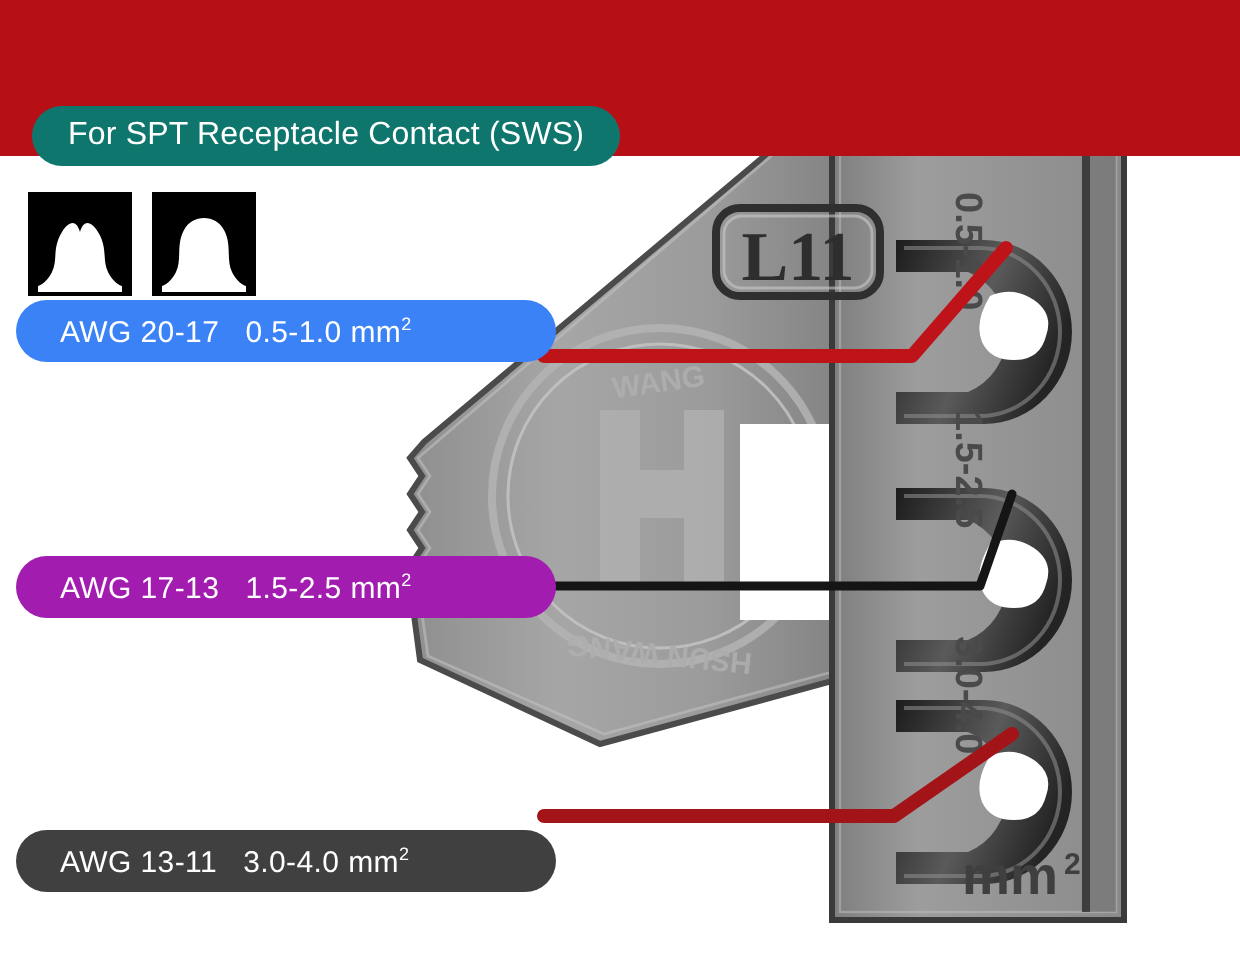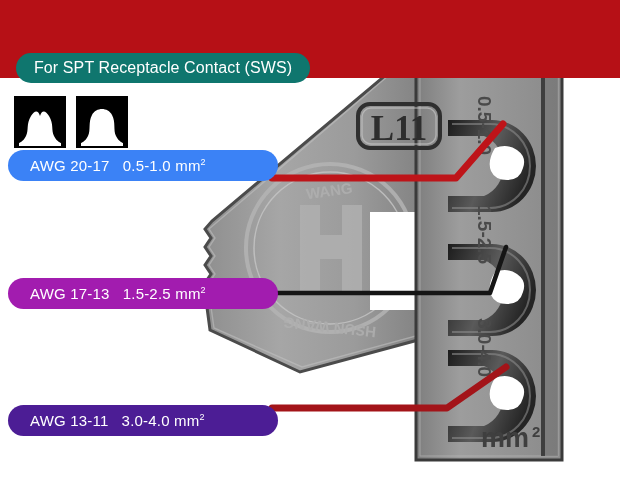--- a/index.html
+++ b/index.html
@@ -24,21 +24,21 @@
   .profile-box{width:52px;height:52px;background:#000000;position:relative;overflow:hidden;}
   .profile-box svg{display:block;}
 
   
   .badge{position:absolute;height:31px;border-radius:16px;
          display:flex;align-items:center;z-index:38;white-space:nowrap;}
   .badge .txt{font-size:15px;color:#ffffff;letter-spacing:0.2px;padding-left:22px;}
   .badge .txt sup{font-size:9px;vertical-align:super;}
   .badge.red1{left:8px;top:150px;width:270px;background:#3b82f6;}
   .badge.black{left:8px;top:278px;width:270px;background:#a21caf;}
-  .badge.red3{left:8px;top:405px;width:270px;background:#4c1d95;}
+  .badge.red3{left:8px;top:415px;width:270px;background:#404040;}
 
   
   #jaw{position:absolute;left:0;top:0;width:620px;height:478px;z-index:10;}
 
   .wm{fill:#b9b9b9;opacity:.85;}
 </style>
 </head>
 <body>
 
 <div id="stage">

